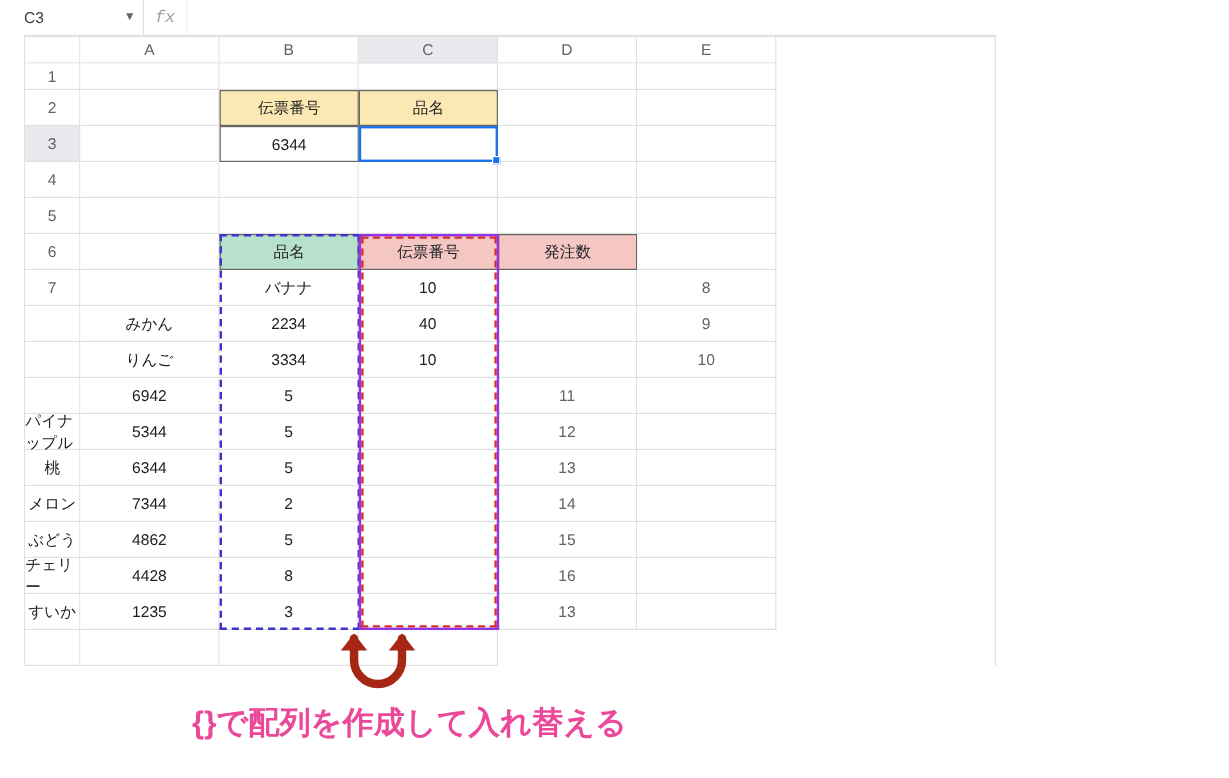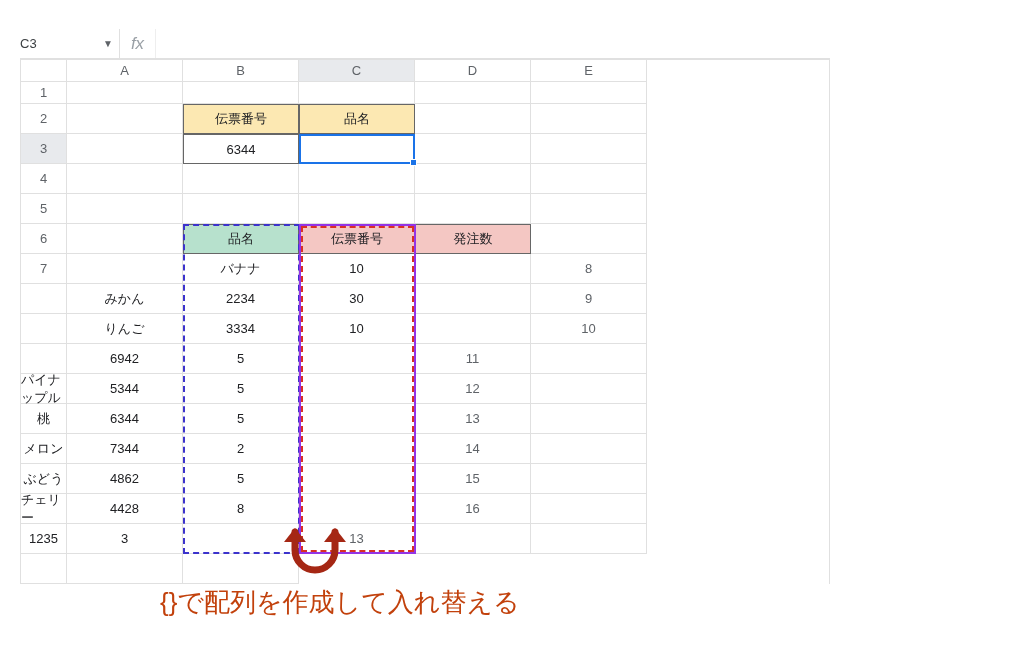--- a/index.html
+++ b/index.html
@@ -1,23 +1,23 @@
 <!DOCTYPE html>
 <html><head>
   <meta charset="utf-8">
   <style>
     * { margin:0; padding:0; box-sizing:border-box; }
     body { font-family:Arial,"Hiragino Sans","Meiryo",sans-serif; font-size:13px; color:#202124; background:#fff; width:1024px; height:648px; overflow:hidden; position:relative; }
-    .stage { position:absolute; left:20px; top:0;margin-top:29px; }
+    .stage { position:absolute; left:20px; top:0; }
 
     
     .fxrow { display:flex; align-items:center; height:30px; border-bottom:1px solid #e0e0e0; width:810px; }
     .namebox { width:100px; height:100%; display:flex; align-items:center; justify-content:center; border-right:1px solid #e0e0e0; color:#3c4043; }
     .dropdown-arrow { margin-left:auto; margin-right:6px; font-size:10px; color:#5f6368; }
-    .fxlabel { width:36px; text-align:left; font-family:Liberation Sans, sans-serif; font-style:italic; color:#9aa0a6; font-size:17px; border-right:1px solid #eee; height:100%; display:flex; align-items:center; justify-content:center;}
+    .fxlabel { width:36px; text-align:left; font-family:Liberation Mono, monospace; font-style:italic; color:#9aa0a6; font-size:14px; border-right:1px solid #eee; height:100%; display:flex; align-items:center; justify-content:center;}
     .fxinput { flex:1; height:100%; }
 
     
     .grid { display:grid; grid-template-columns:46px 116px 116px 116px 116px 116px; border-left:1px solid #e0e0e0; border-top:1px solid #e0e0e0; border-right:1px solid #e0e0e0;}
     .rowtag { background:#fff; border-right:1px solid #e0e0e0; border-bottom:1px solid #e0e0e0; display:flex; align-items:center; justify-content:center; color:#5f6368; height:30px; font-size:13px; }
     .rowtag.short { height:22px; }
     .colhdr { background:#fff; border-right:1px solid #e0e0e0; border-bottom:1px solid #e0e0e0; display:flex; align-items:center; justify-content:center; color:#5f6368; height:22px; font-size:13px;}
     .corner { background:#fff; border-right:1px solid #e0e0e0; border-bottom:1px solid #e0e0e0; height:22px;}
     .cell { border-right:1px solid #e0e0e0; border-bottom:1px solid #e0e0e0; display:flex; align-items:center; justify-content:center; height:30px; background:#fff;}
     .cell.short { height:22px;}
@@ -33,21 +33,21 @@
     
     .sel { position:absolute; border:2px solid #1a73e8; pointer-events:none;}
     .sel .handle { position:absolute; right:-4px; bottom:-4px; width:7px; height:7px; background:#1a73e8; border:1px solid #fff;}
 
     
     .rect-purple-solid  { position:absolute; border:2.5px solid #9334e6; pointer-events:none;}
     .rect-dash-blue     { position:absolute; border:2px dashed #3c33cc; pointer-events:none;}
     .rect-dash-red      { position:absolute; border:2px dashed #d93025; pointer-events:none;}
 
     .annot-arrow { position:absolute; color:#a52714; }
-    .annot-text  { position:absolute; font-weight:400; color:#c2410c; font-size:26px;text-align:center; }
+    .annot-text  { position:absolute; font-weight:700; color:#ec4899; font-size:26px;text-align:center; }
   </style>
 </head>
 <body>
 
 <div class="stage">
 
   <div class="fxrow">
     <div class="namebox">
       <span>C3</span>
       <span class="dropdown-arrow">▼</span>
@@ -110,21 +110,21 @@
     <div class="rowtag">7</div>
     <div class="cell"></div>
     <div class="cell">バナナ</div>
     <div class="cell">10</div>
     <div class="cell"></div>
 
     <div class="rowtag">8</div>
     <div class="cell"></div>
     <div class="cell">みかん</div>
     <div class="cell">2234</div>
-    <div class="cell">30</div>
+    <div class="cell">40</div>
     <div class="cell"></div>
 
     <div class="rowtag">9</div>
     <div class="cell"></div>
     <div class="cell">りんご</div>
     <div class="cell">3334</div>
     <div class="cell">10</div>
     <div class="cell"></div>
 
     <div class="rowtag">10</div>
@@ -163,20 +163,21 @@
 
     <div class="rowtag">15</div>
     <div class="cell"></div>
     <div class="cell">チェリー</div>
     <div class="cell">4428</div>
     <div class="cell">8</div>
     <div class="cell"></div>
 
     <div class="rowtag">16</div>
     <div class="cell"></div>
+    <div class="cell">すいか</div>
     <div class="cell">1235</div>
     <div class="cell">3</div>
     <div class="cell"></div>
 
     <div class="rowtag">13</div>
     <div class="cell"></div>
       <div class="cell"></div>
       <div class="cell"></div>
       <div class="cell"></div>
       <div class="cell"></div>

